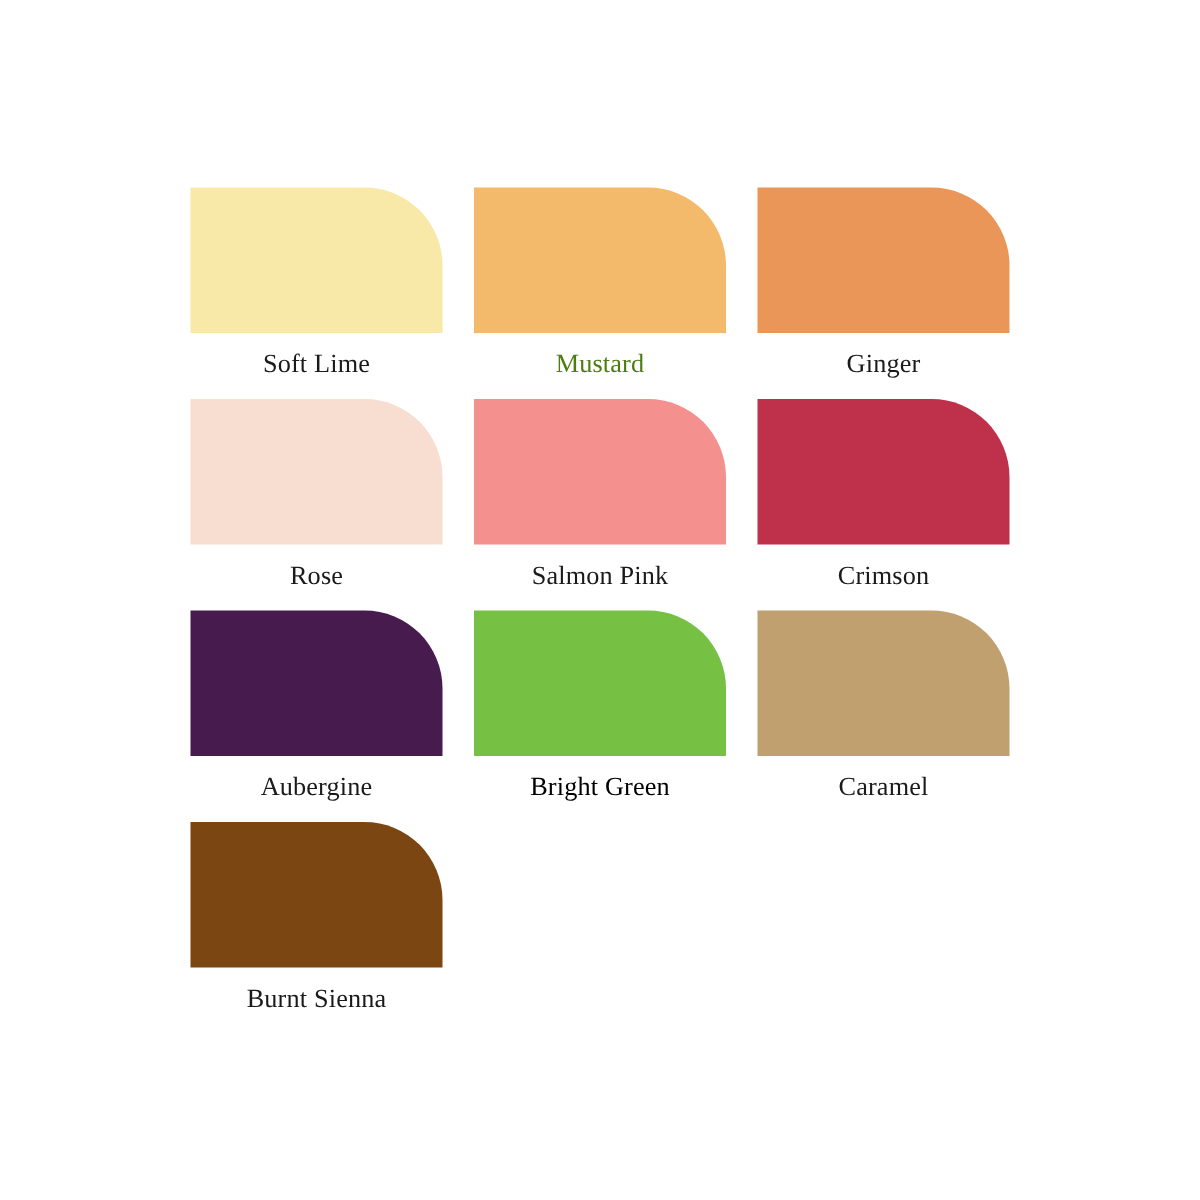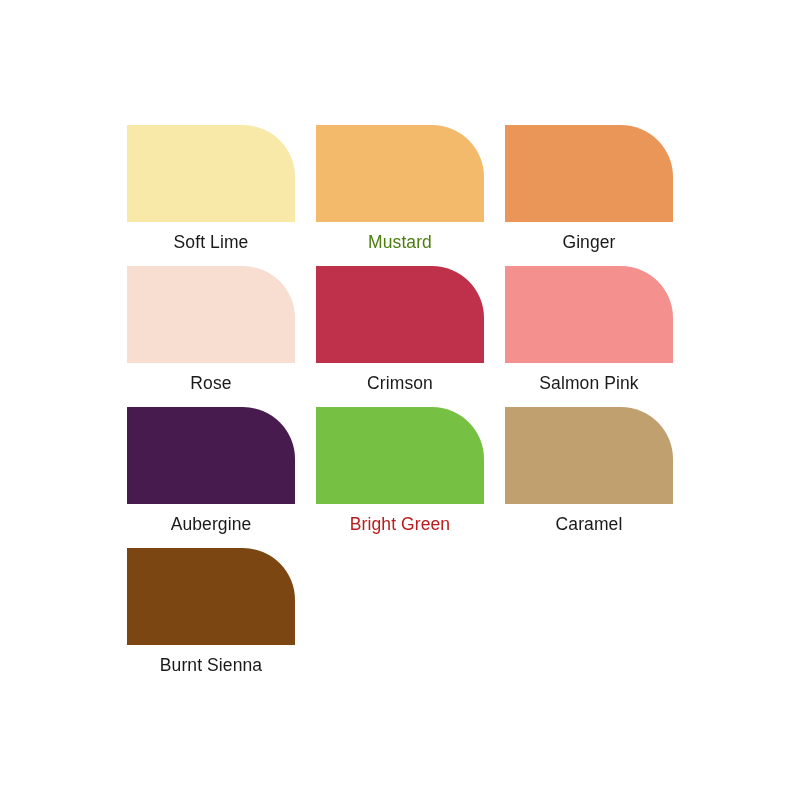--- a/index.html
+++ b/index.html
@@ -28,20 +28,21 @@
     padding-top: 125px;
     background: #ffffff;
   }
 
   .swatch-grid {
     display: grid;
     grid-template-columns: repeat(3, 168px);
     grid-template-rows: repeat(4, 141px);
     column-gap: 21px;
     row-gap: 0px;
+    font-family: Liberation Serif, serif;
   }
 
   .swatch-cell {
     width: 168px;
     display: flex;
     flex-direction: column;
     align-items: center;
   }
 
   .swatch-chip {
@@ -85,39 +86,39 @@
       <div class="swatch-chip" style="background: rgb(235, 150, 89);"></div>
       <div class="swatch-label" style="color: rgb(26, 26, 26);">Ginger</div>
     </div>
 
     <div class="swatch-cell">
       <div class="swatch-chip" style="background: rgb(248, 221, 209);"></div>
       <div class="swatch-label" style="color: rgb(26, 26, 26);">Rose</div>
     </div>
 
     <div class="swatch-cell">
-      <div class="swatch-chip" style="background: rgb(191, 48, 75);"></div>
-      <div class="swatch-label" style="color: rgb(26, 26, 26);">Crimson</div>
+      <div class="swatch-chip" style="background: rgb(244, 144, 142);"></div>
+      <div class="swatch-label" style="color: rgb(26, 26, 26);">Salmon Pink</div>
     </div>
 
     <div class="swatch-cell">
-      <div class="swatch-chip" style="background: rgb(244, 144, 142);"></div>
-      <div class="swatch-label" style="color: rgb(26, 26, 26);">Salmon Pink</div>
+      <div class="swatch-chip" style="background: rgb(191, 48, 75);"></div>
+      <div class="swatch-label" style="color: rgb(26, 26, 26);">Crimson</div>
     </div>
 
 
     <div class="swatch-cell">
       <div class="swatch-chip" style="background: rgb(71, 27, 78);"></div>
       <div class="swatch-label" style="color: rgb(26, 26, 26); text-align: center;">Aubergine</div>
     </div>
 
 
     <div class="swatch-cell">
       <div class="swatch-chip" style="background: rgb(118, 192, 67);"></div>
-      <div class="swatch-label" style="color: #b91c1c;">Bright Green</div>
+      <div class="swatch-label" style="color: #000000;">Bright Green</div>
     </div>
 
     <div class="swatch-cell">
       <div class="swatch-chip" style="background: rgb(193, 160, 112);"></div>
       <div class="swatch-label" style="color: rgb(26, 26, 26);">Caramel</div>
     </div>
 
     <div class="swatch-cell">
       <div class="swatch-chip" style="background: rgb(124, 70, 18);"></div>
       <div class="swatch-label" style="color: rgb(26, 26, 26);">Burnt Sienna</div>

